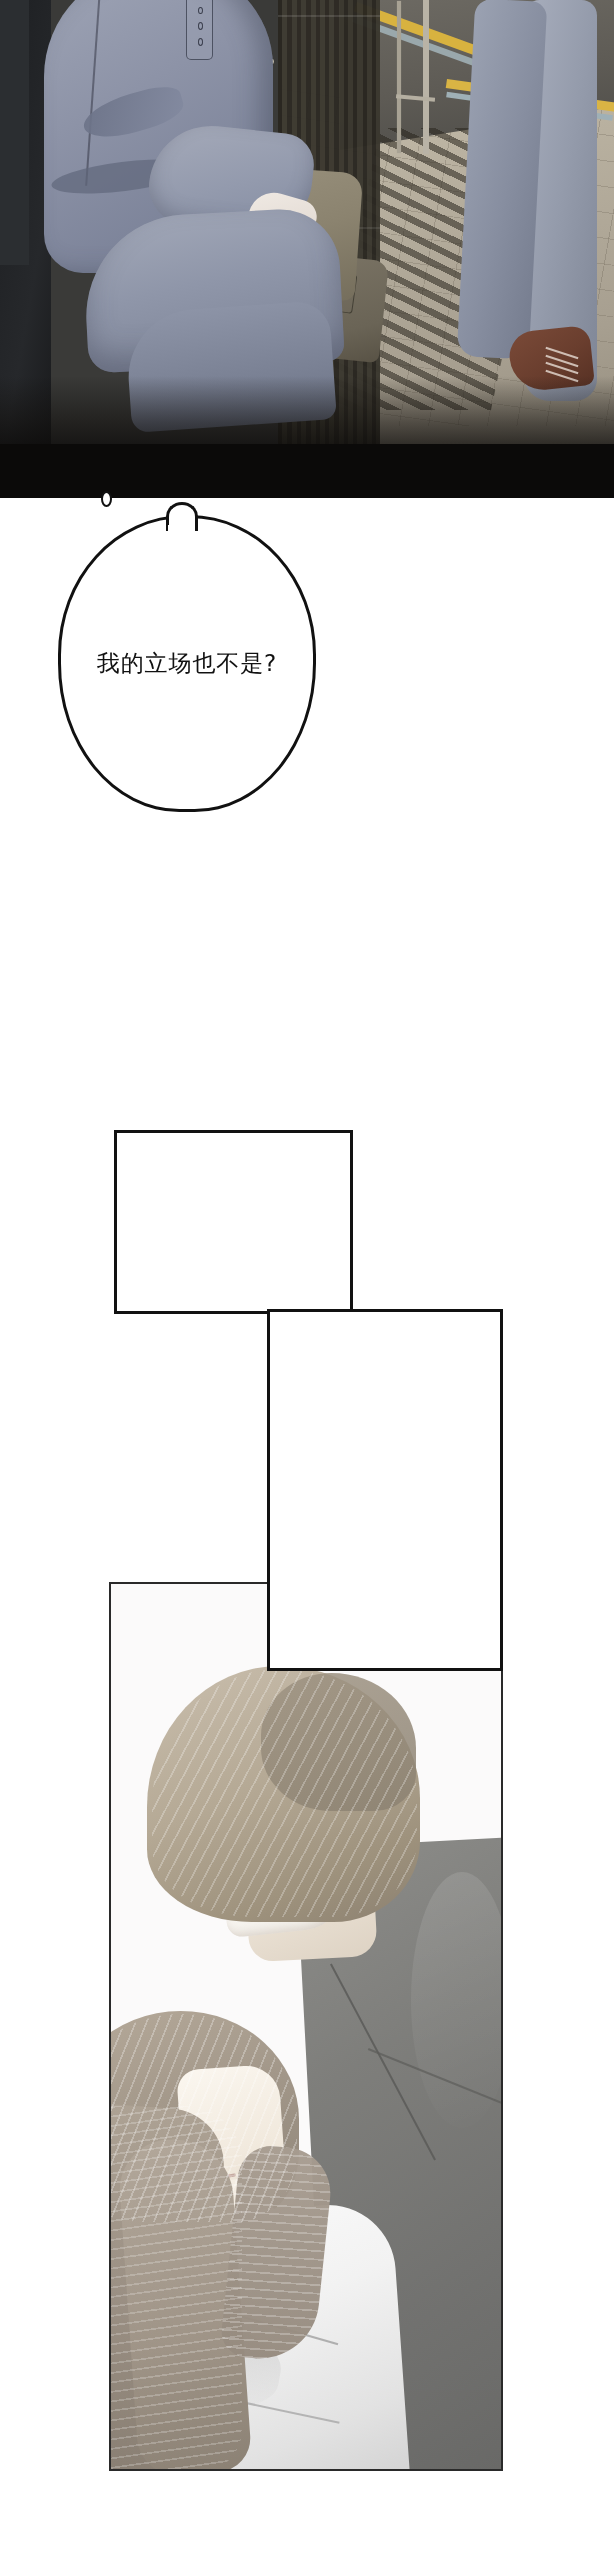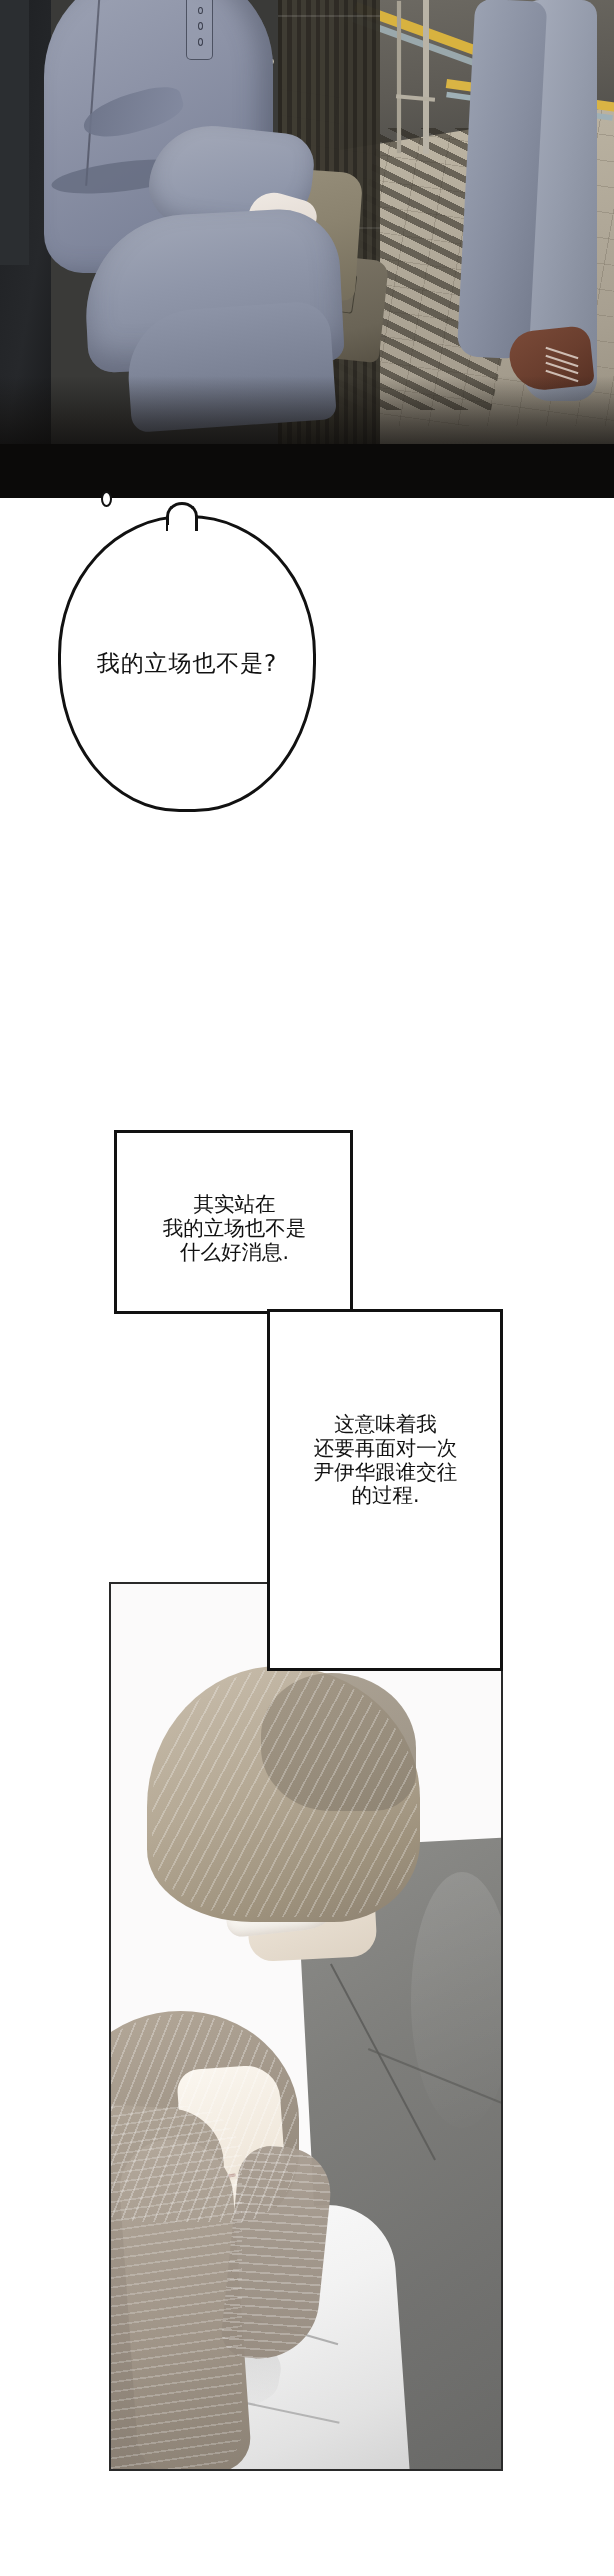--- a/index.html
+++ b/index.html
@@ -428,29 +428,22 @@
     <div class="p1-darkbottom2"></div>
   </div>
 
   <div class="bubble-dot"></div>
   <div class="bubble"></div>
   <div class="bubble-nub"></div>
   <div class="bubble-nub-mask"></div>
   <div class="bubble-text">我的立场也不是?</div>
 
   <div class="capbox cap1"></div>
-  <div class="cap-text cap1-text">其实站在
-我的立场也不是
-什么好消息.</div>
 
   <div class="capbox cap2"></div>
-  <div class="cap-text cap2-text">这意味着我
-还要再面对一次
-尹伊华跟谁交往
-的过程.</div>
 
   <div class="panel2">
     <div class="m-shoulder"></div>
     <div class="m-shoulder-hl"></div>
     <div class="m-shoulder-seam"></div>
     <div class="m-shoulder-seam2"></div>
 
     <div class="m-neck"></div>
     <div class="m-collar"></div>
     <div class="m-ear">

